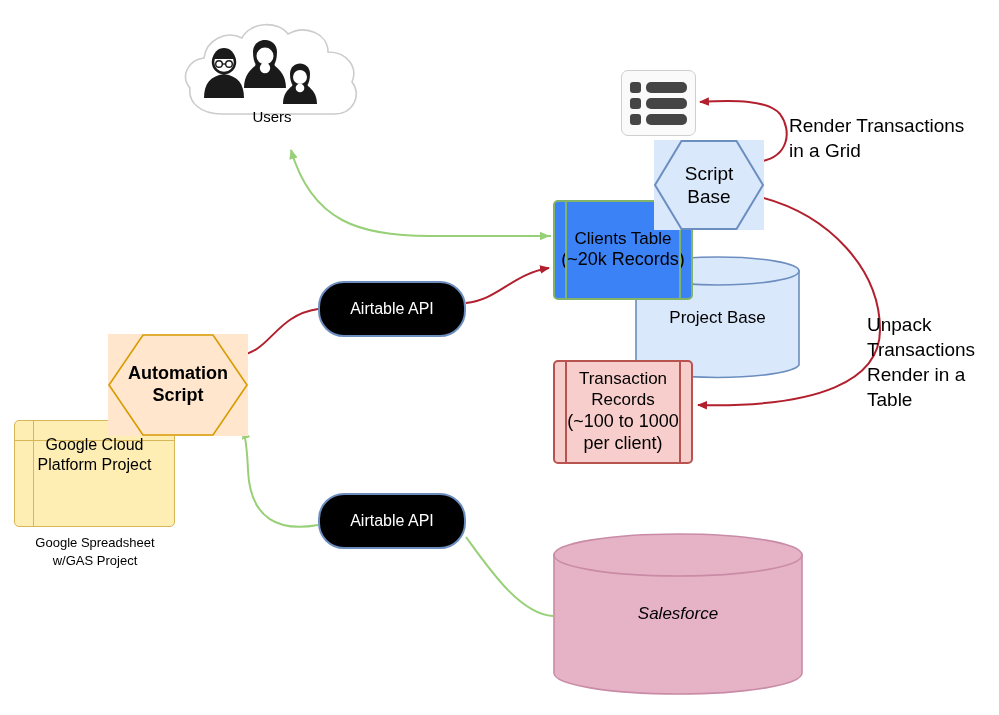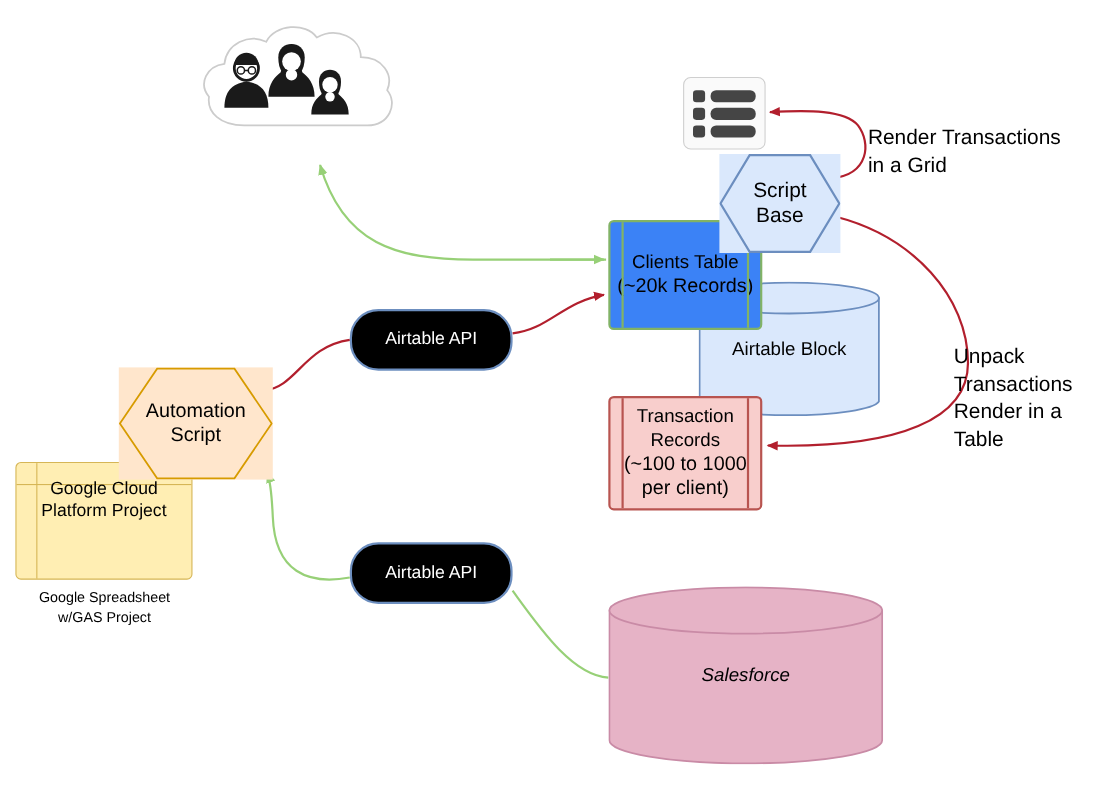--- a/index.html
+++ b/index.html
@@ -22,21 +22,21 @@
   
   #gridcard{left:621px;top:70px;width:75px;height:66px;background:#fafafa;
             border:1px solid #cfcfcf;border-radius:7px;}
   #gridcard .rows{width:100%;padding:0 8px;box-sizing:border-box;}
   #gridcard .r{display:flex;align-items:center;gap:5px;margin:5px 0;}
   #gridcard .sq{width:11px;height:11px;background:#454545;border-radius:3px;}
   #gridcard .bar{flex:1;height:11px;background:#454545;border-radius:5px;}
   #scriptblock{left:654px;top:140px;width:110px;height:90px;background:#dae8fc;
                font-size:19px;color:#000;}
   #autoscript{left:108px;top:334px;width:140px;height:102px;background:#ffe6cc;
-              font-size:18px;color:#000;}
+              font-size:18px;color:#000;font-weight:bold;}
 
   
   .istore{border-width:2px;border-style:solid;border-radius:5px;position:absolute;}
   .istore .vline{position:absolute;top:0;bottom:0;width:0;border-left-width:2px;
                  border-left-style:solid;}
   #clients{left:553px;top:200px;width:140px;height:100px;background:#3b82f6;
            border-color:#82b366;font-size:17px;color:#000;z-index:3;}
   #clients .v1{left:10px;border-left-color:#82b366;}
   #clients .v2{right:10px;border-left-color:#82b366;}
   #trans{left:553px;top:360px;width:140px;height:104px;background:#f8cecc;
@@ -134,20 +134,21 @@
 
       <g fill="#1a1a1a">
         <path d="M108,56 C108,42 128,42 128,56 C128,66 124,71 118,71 C112,71 108,66 108,56 z"></path>
         <circle cx="118" cy="59" r="7" fill="#fff"></circle>
         <path d="M111,58 C111,48 125,48 125,58 L125,53 C125,45 111,45 111,53 z"></path>
         <path d="M111.5,65 C112.8,70 115.5,71.5 118,71.5 C120.5,71.5 123.2,70 124.5,65
                  L126,68 C130,71.5 135,76 135,86 L101,86 C101,76 106,71.5 110,68 z"></path>
         <circle cx="118" cy="70" r="4.3" fill="#fff"></circle>
       </g>
     </svg>
+    <span class="cap">Users</span>
   </div>
 
   <div class="node" id="gridcard">
     <div class="rows">
       <div class="r">
         <span class="sq"></span>
         <span class="bar"></span>
       </div>
       <div class="r">
         <span class="sq"></span>
@@ -189,21 +190,21 @@
       <span class="sub">per client)</span>
     </span>
   </div>
 
   <div class="cyl" id="airbase">
     <svg style="position:absolute;left:0;top:0;width:165px;height:124px;" viewBox="0 0 165 124">
       <path d="M1,15 L1,109 A82,14 0 0 0 164,109 L164,15 Z" fill="#dae8fc" stroke="#6c8ebf" stroke-width="1.6"></path>
       <ellipse cx="82.5" cy="15" rx="81.5" ry="14" fill="#dae8fc" stroke="#6c8ebf" stroke-width="1.6"></ellipse>
     </svg>
     <div class="txt">
-      <span>Airtable Block</span>
+      <span>Project Base</span>
     </div>
   </div>
 
   <div class="cyl" id="salesforce">
     <svg style="position:absolute;left:0;top:0;width:250px;height:162px;" viewBox="0 0 250 162">
       <path d="M1,22 L1,140 A124,21 0 0 0 249,140 L249,22 Z" fill="#e6b3c6" stroke="#c98ba6" stroke-width="1.6"></path>
       <ellipse cx="125" cy="22" rx="124" ry="21" fill="#e6b3c6" stroke="#c98ba6" stroke-width="1.6"></ellipse>
     </svg>
     <div class="txt">
       <span>Salesforce</span>

